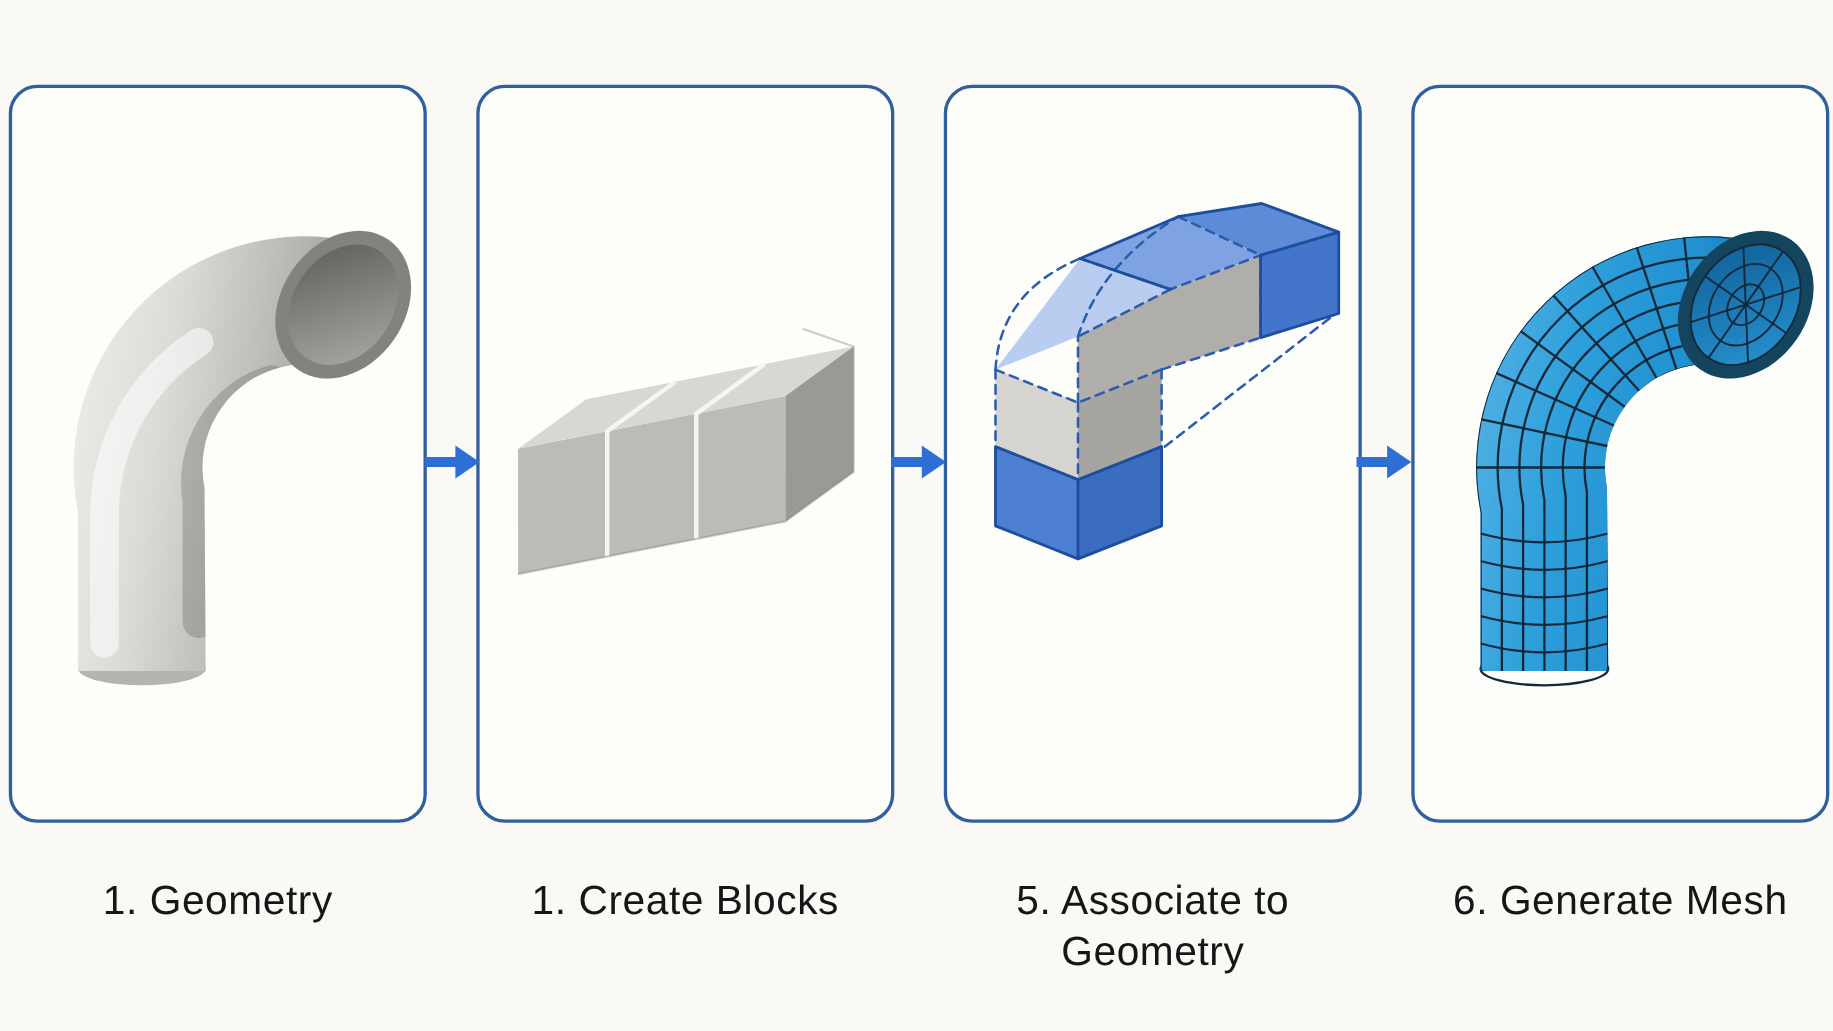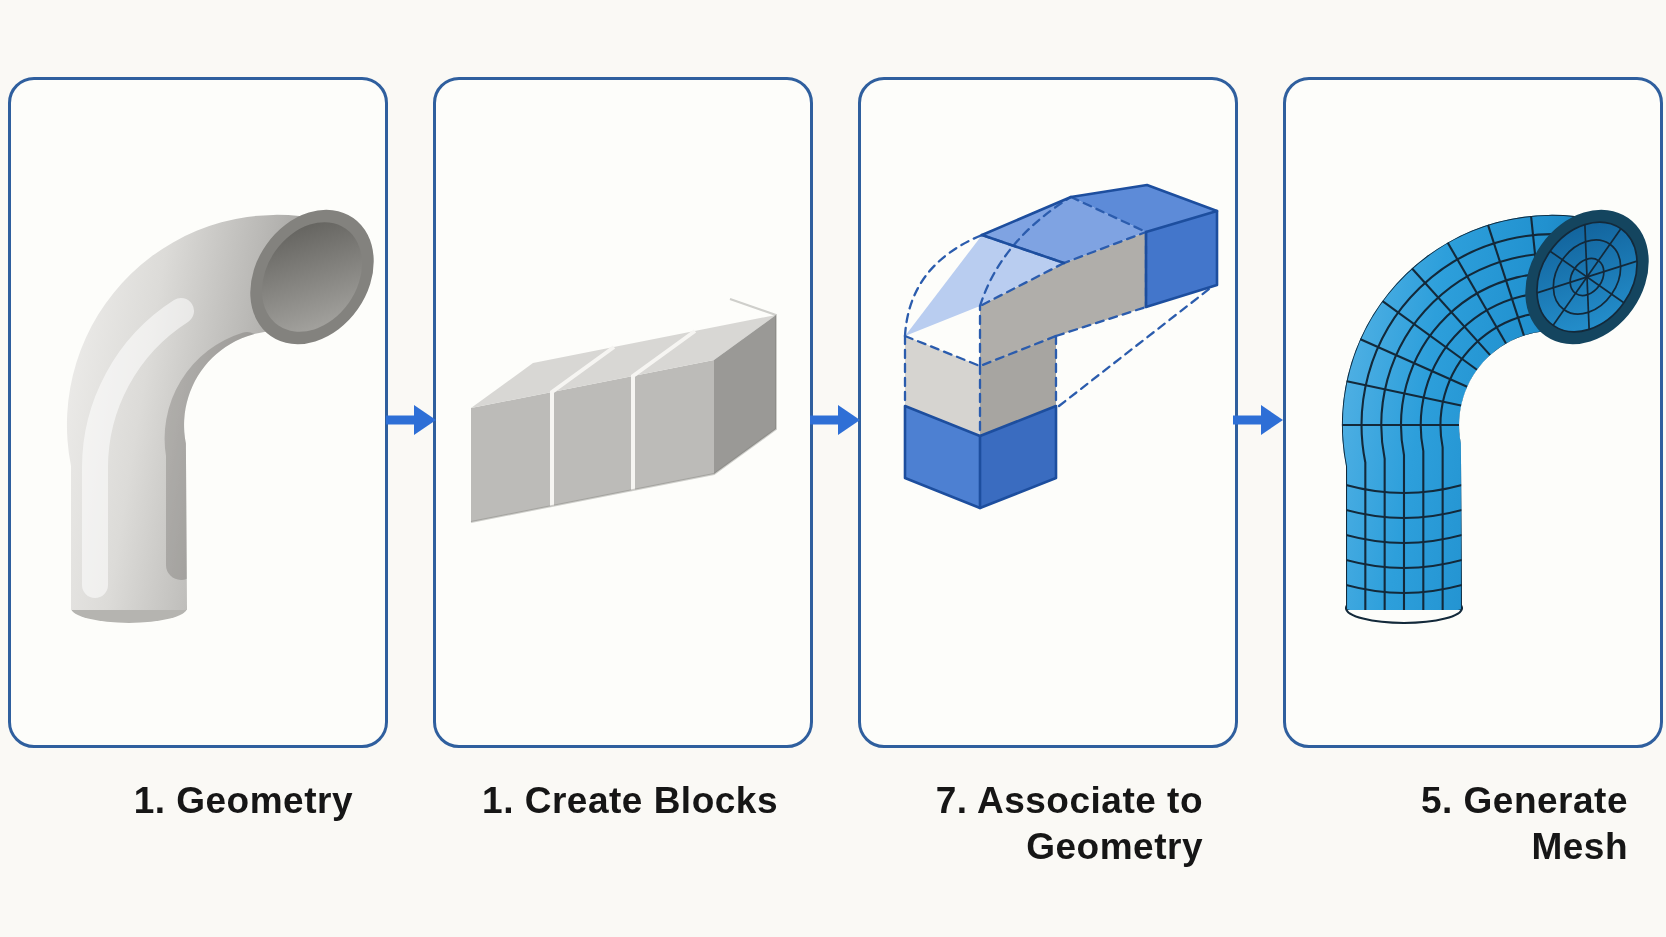--- a/index.html
+++ b/index.html
@@ -21,28 +21,27 @@
   }
   .panel{
     width:380px;height:671px;box-sizing:border-box;
     border:3px solid var(--panel-border,#2f5f9e);
     border-radius:26px;
     background:var(--panel-background,#fdfdfa);
     overflow:hidden;
   }
   .panel svg{display:block;}
   .step-label{
-    margin-top:30px;
+    margin-top:48px;
     width:310px;
-    text-align:right;
+    text-align:center;
     font-size:37px;
     line-height:46px;
     color:var(--label-text,#161616);
     letter-spacing:0.5px;
-    font-weight:bold;
   }
   .arrow{
     position:absolute;top:402px;width:50px;height:36px;
   }
   .arrow1{left:386px;}
   .arrow2{left:810px;}
   .arrow3{left:1233px;}
   .meshline{stroke:var(--mesh-line,#13293a);stroke-width:2.1;fill:none;}
   .boremesh{stroke:var(--mesh-line,#13293a);stroke-width:1.7;fill:none;}
   .dashed{stroke:var(--dashed-edge,#2b5cad);stroke-width:2.3;fill:none;
@@ -141,21 +140,21 @@
             <path class="dashed" d="M 198 326 L 352 206"></path>
 
             <path class="solidedge" d="M 44 326 L 119 356 L 195 326 L 195 398 L 119 428 L 44 398 Z"></path>
             <path class="solidedge" d="M 119 356 L 119 428"></path>
             <path class="solidedge" d="M 285 152 L 356 131 L 356 205 L 285 227 Z"></path>
             <path class="solidedge" d="M 121 155 L 210 117 L 286 105 L 356 131"></path>
             <path class="solidedge" d="M 121 155 L 203 183"></path>
           </g>
         </svg>
       </div>
-      <div class="step-label">7. Associate to Geometry</div>
+      <div class="step-label">5. Associate to Geometry</div>
     </div>
 
     <div class="column">
       <div class="panel">
         <svg width="374" height="665" viewBox="0 0 374 665">
           <defs>
             <linearGradient id="meshGrad" x1="0" y1="0" x2="1" y2="0.25">
               <stop offset="0" stop-color="#5ab5e6"></stop>
               <stop offset="0.4" stop-color="#2d9fdb"></stop>
               <stop offset="0.75" stop-color="#2191cf"></stop>
@@ -203,21 +202,21 @@
               <ellipse class="boremesh" cx="0" cy="0" rx="30" ry="40"></ellipse>
               <ellipse class="boremesh" cx="0" cy="0" rx="15" ry="20"></ellipse>
               <line class="boremesh" x1="-45" y1="0" x2="45" y2="0"></line>
               <line class="boremesh" x1="0" y1="-59" x2="0" y2="59"></line>
               <line class="boremesh" x1="-31.8" y1="-41.7" x2="31.8" y2="41.7"></line>
               <line class="boremesh" x1="-31.8" y1="41.7" x2="31.8" y2="-41.7"></line>
             </g>
           </g>
         </svg>
       </div>
-      <div class="step-label">5. Generate Mesh</div>
+      <div class="step-label">6. Generate Mesh</div>
     </div>
   </div>
 
   <svg class="arrow arrow1" viewBox="0 0 50 36">
     <line x1="0" y1="18" x2="30" y2="18" style="stroke:var(--arrow)" stroke-width="9"></line>
     <polygon points="28,3 50,18 28,33" style="fill:var(--arrow)"></polygon>
   </svg>
   <svg class="arrow arrow2" viewBox="0 0 50 36">
     <line x1="0" y1="18" x2="30" y2="18" style="stroke:var(--arrow)" stroke-width="9"></line>
     <polygon points="28,3 50,18 28,33" style="fill:var(--arrow)"></polygon>

